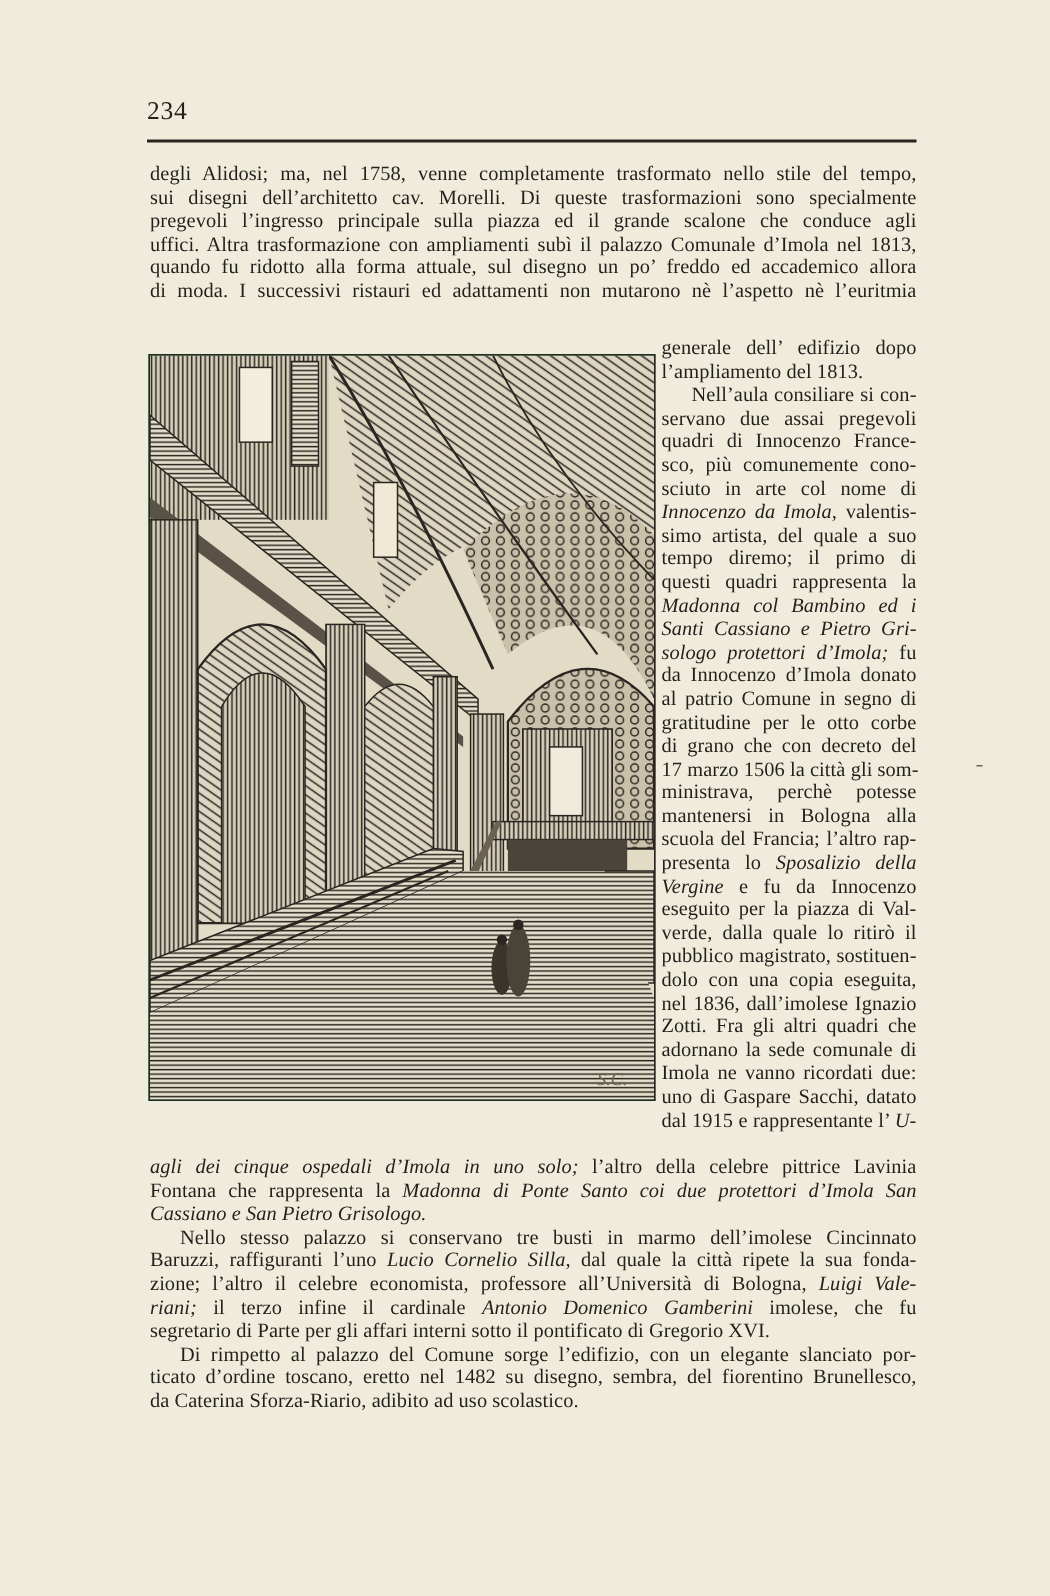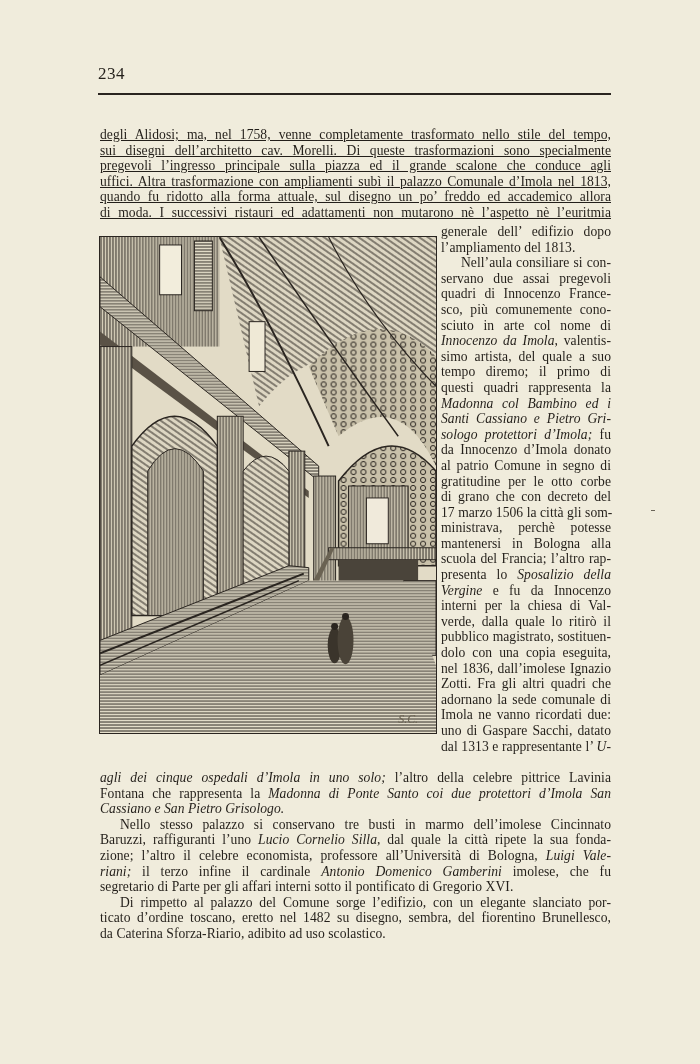--- a/index.html
+++ b/index.html
@@ -26,21 +26,21 @@
     position: absolute; left: 98px; top: 93px; width: 513px; height: 2px;
     background: #2a2520;
   }
   .text {
     font-family: "Liberation Serif", serif;
     font-size: 13.6px; line-height: 15.6px; letter-spacing: 0.05px;
     text-align: justify;
   }
   .line { white-space: nowrap; text-align-last: justify; display: block; }
   .line.last { text-align-last: left; }
-  .top-block { position: absolute; left: 100px; top: 127px; width: 511px; text-decoration: underline; }
+  .top-block { position: absolute; left: 100px; top: 108px; width: 511px; }
   .side-block { position: absolute; left: 441px; top: 224px; width: 170px; }
   .bottom-block { position: absolute; left: 100px; top: 770px; width: 511px; }
   .indent { padding-left: 20px; }
   em { font-style: italic; }
   .figure {
     position: absolute; left: 99px; top: 236px; width: 338px; height: 498px;
     border: 1.5px solid #2a2520; box-sizing: border-box; overflow: hidden;
     background: #15803d;
   }
   .figure svg { display: block; width: 100%; height: 100%; }
@@ -157,30 +157,30 @@
       <span class="line"><span>da Innocenzo d’Imola donato</span></span>
       <span class="line"><span>al patrio Comune in segno di</span></span>
       <span class="line"><span>gratitudine per le otto corbe</span></span>
       <span class="line"><span>di grano che con decreto del</span></span>
       <span class="line"><span>17 marzo 1506 la città gli som-</span></span>
       <span class="line"><span>ministrava, perchè potesse</span></span>
       <span class="line"><span>mantenersi in Bologna alla</span></span>
       <span class="line"><span>scuola del Francia; l’altro rap-</span></span>
       <span class="line"><span>presenta lo </span><em>Sposalizio della</em></span>
       <span class="line"><em>Vergine</em><span> e fu da Innocenzo</span></span>
-      <span class="line"><span>interni per la chiesa di Val-</span></span>
+      <span class="line"><span>eseguito per la piazza di Val-</span></span>
       <span class="line"><span>verde, dalla quale lo ritirò il</span></span>
       <span class="line"><span>pubblico magistrato, sostituen-</span></span>
       <span class="line"><span>dolo con una copia eseguita,</span></span>
       <span class="line"><span>nel 1836, dall’imolese Ignazio</span></span>
       <span class="line"><span>Zotti. Fra gli altri quadri che</span></span>
       <span class="line"><span>adornano la sede comunale di</span></span>
       <span class="line"><span>Imola ne vanno ricordati due:</span></span>
       <span class="line"><span>uno di Gaspare Sacchi, datato</span></span>
-      <span class="line"><span>dal 1313 e rappresentante l’ </span><em>U-</em></span>
+      <span class="line"><span>dal 1915 e rappresentante l’ </span><em>U-</em></span>
     </div>
   <div class="stray-mark"></div>
 
   <div class="text bottom-block" id="bottom-block">
       <span class="line"><em>agli dei cinque ospedali d’Imola in uno solo;</em><span> l’altro della celebre pittrice Lavinia</span></span>
       <span class="line"><span>Fontana che rappresenta la </span><em>Madonna di Ponte Santo coi due protettori d’Imola San</em></span>
       <span class="line last"><em>Cassiano e San Pietro Grisologo.</em></span>
       <span class="line indent"><span>Nello stesso palazzo si conservano tre busti in marmo dell’imolese Cincinnato</span></span>
       <span class="line"><span>Baruzzi, raffiguranti l’uno </span><em>Lucio Cornelio Silla</em><span>, dal quale la città ripete la sua fonda-</span></span>
       <span class="line"><span>zione; l’altro il celebre economista, professore all’Università di Bologna, </span><em>Luigi Vale-</em></span>

